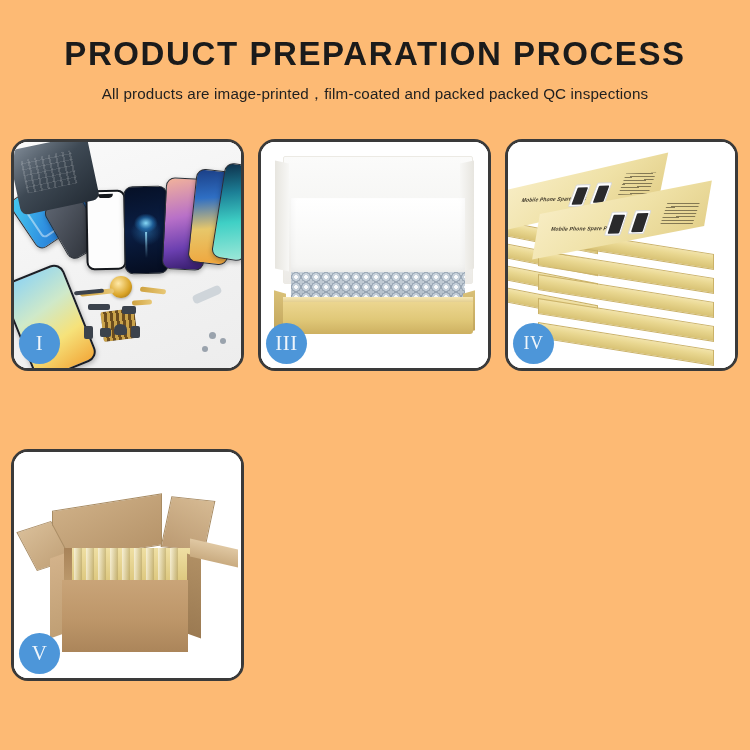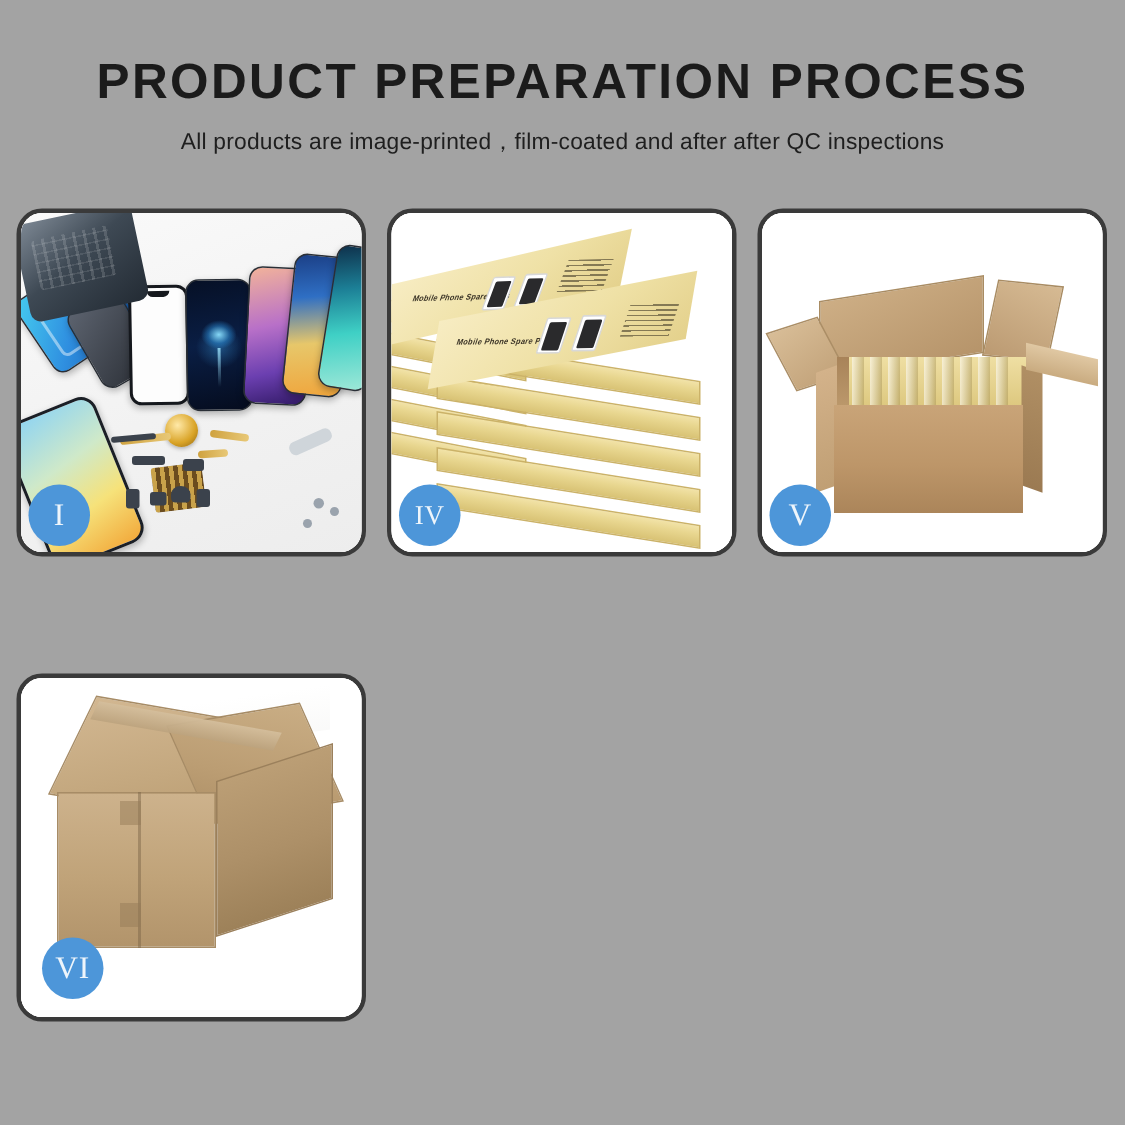--- a/index.html
+++ b/index.html
@@ -9,21 +9,21 @@
     height: 750px;
     background: #ffffff;
     font-family: "Liberation Sans", sans-serif;
     overflow: hidden;
   }
 
   .page {
     position: relative;
     width: 750px;
     height: 750px;
-    background: #a3a3a3;
+    background: #fdba74;
   }
 
   
   .header {
     position: absolute;
     top: 36px;
     left: 0;
     width: 750px;
     text-align: center;
   }
@@ -455,21 +455,21 @@
     transform: skewY(-8deg);
   }
 </style>
 </head>
 <body>
 
 <div class="page">
 
   <div class="header">
     <div class="title">PRODUCT PREPARATION PROCESS</div>
-    <div class="subtitle">All products are image-printed，film-coated and after after QC inspections</div>
+    <div class="subtitle">All products are image-printed，film-coated and packed packed QC inspections</div>
   </div>
 
   <div class="grid">
 
     <div class="panel">
       <div class="panel-inner">
         <div class="scene-parts">
           <div class="ph ph-a"></div>
           <div class="ph ph-b"></div>
           <div class="ph ph-glass"></div>
@@ -494,20 +494,36 @@
           <div class="sp" style="left:195px;top:190px;width:7px;height:7px;border-radius:50%;background:#9aa3ad;"></div>
           <div class="sp" style="left:206px;top:196px;width:6px;height:6px;border-radius:50%;background:#9aa3ad;"></div>
           <div class="sp" style="left:188px;top:204px;width:6px;height:6px;border-radius:50%;background:#9aa3ad;"></div>
           <div class="sp" style="left:178px;top:148px;width:30px;height:9px;border-radius:4px;background:#cfd5da;transform:rotate(-24deg);"></div>
         </div>
       </div>
       <div class="badge">I</div>
     </div>
 
 
+    <div class="panel">
+      <div class="panel-inner">
+        <div class="scene-flatbox">
+          <div class="fb-lid"></div>
+          <div class="fb-lid-l"></div>
+          <div class="fb-lid-r"></div>
+          <div class="fb-foam"></div>
+          <div class="fb-inner-bubbles"></div>
+          <div class="fb-base-l"></div>
+          <div class="fb-base-r"></div>
+          <div class="fb-rim"></div>
+          <div class="fb-base-front"></div>
+        </div>
+      </div>
+      <div class="badge">III</div>
+    </div>
 
     <div class="panel">
       <div class="panel-inner">
         <div class="scene-stack">
 
           <div class="sbox" style="left:-6px;top:66px;width:96px;height:15px;transform:skewY(11deg);"></div>
           <div class="sbox" style="left:-6px;top:88px;width:96px;height:15px;transform:skewY(11deg);"></div>
           <div class="sbox" style="left:-6px;top:110px;width:96px;height:15px;transform:skewY(11deg);"></div>
           <div class="sbox" style="left:-6px;top:132px;width:96px;height:15px;transform:skewY(11deg);"></div>
           <div class="sbox" style="left:-6px;top:154px;width:96px;height:15px;transform:skewY(11deg);"></div>
@@ -564,31 +580,15 @@
           </div>
           <div class="ct-left-wall"></div>
           <div class="ct-right"></div>
           <div class="ct-flap-fr"></div>
           <div class="ct-front"></div>
         </div>
       </div>
       <div class="badge">V</div>
     </div>
 
-    <div class="panel">
-      <div class="panel-inner">
-        <div class="scene-sealed">
-          <div class="sc-overwrap"></div>
-          <div class="sc-top"></div>
-          <div class="sc-top2"></div>
-          <div class="sc-tape"></div>
-          <div class="sc-right"></div>
-          <div class="sc-front"></div>
-          <div class="sc-seam"></div>
-          <div class="sc-tab" style="left:66px;top:82px;"></div>
-          <div class="sc-tab" style="left:66px;top:150px;"></div>
-        </div>
-      </div>
-      <div class="badge inset">VI</div>
-    </div>
 
   </div>
 </div>
 
 </body></html>

